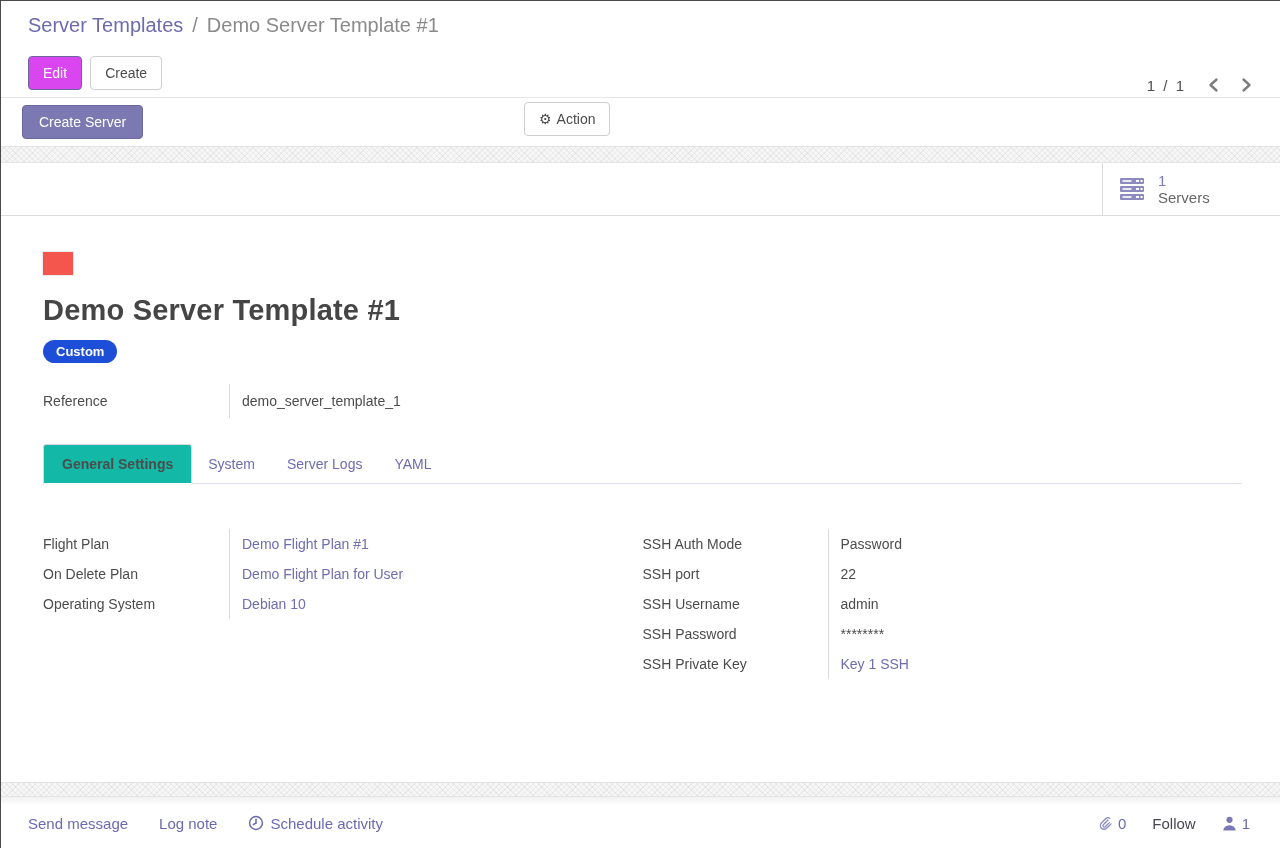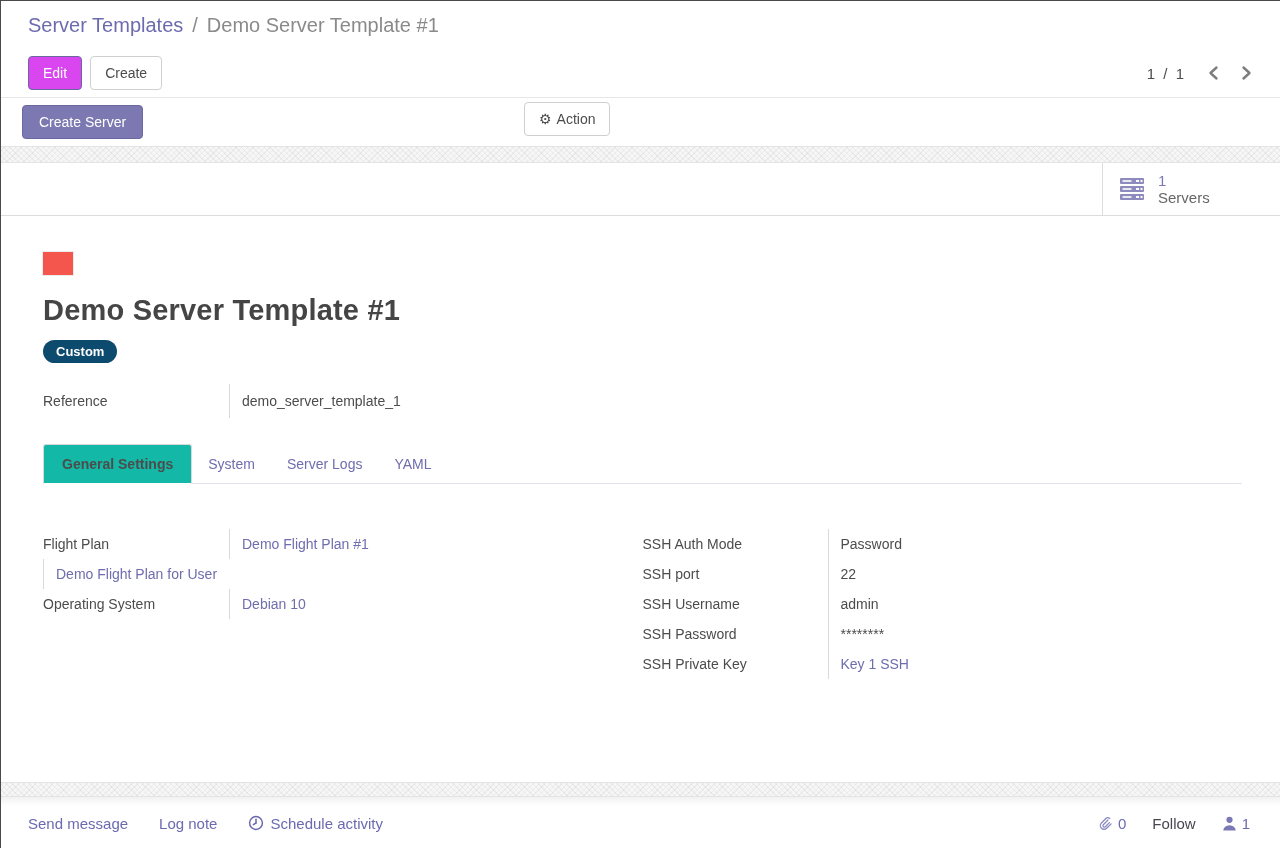--- a/index.html
+++ b/index.html
@@ -15,21 +15,21 @@
   .breadcrumb-link { color:#6c6bad; cursor:pointer; text-decoration:none; }
   .breadcrumb-sep { color:#8a8a8a; margin:0 9px; }
   .breadcrumb-current { color:#8a8a8a; }
   .buttons-row { height:49px; position:relative; display:flex; align-items:center; padding-left:27px; border-bottom:1px solid #e6e6e6; }
   .btn { font-size:14px; line-height:1; border-radius:4px; padding:9px 14px; cursor:pointer; border:1px solid transparent; font-family:inherit; }
   .btn-primary { background:#d946ef; border-color:#6b689f; color:#fff; }
   .btn-default { background:#fff; border-color:#cfcfcf; color:#4c4c4c; }
   .btn + .btn { margin-left:8px; }
   .action-btn { position:absolute; left:515px; top:53px; }
   .gear { font-size:14px; margin-right:5px; color:#4c4c4c; }
-  .pager { position:absolute; right:28px; top:0; height:100%; display:flex; align-items:center; gap:22px; }
+  .pager { position:absolute; right:28px; top:12px; height:100%; display:flex; align-items:center; gap:22px; }
   .pager-value { font-size:15px; letter-spacing:2px; color:#4c4c4c; }
   .pager-arrow { cursor:pointer; display:flex; align-items:center; }
   .create-server-row { height:48px; display:flex; align-items:center; padding-left:21px; }
   .btn-stat-action { background:#7c79b2; border-color:#6b689f; color:#fff; padding:9px 16px; }
   
   .hatch {
     background-color:#f6f6f6;
     background-image:
       repeating-linear-gradient(45deg, rgba(0,0,0,0.045) 0 1px, transparent 1px 4px),
       repeating-linear-gradient(-45deg, rgba(0,0,0,0.045) 0 1px, transparent 1px 4px);
@@ -41,21 +41,21 @@
   .sheet { background:#fff; height:619px; }
   .stat-row { height:53px; border-bottom:1px solid #dcdcdc; position:relative; }
   .stat-button { position:absolute; right:0; top:0; height:100%; width:178px; border-left:1px solid #dcdcdc;
     display:flex; align-items:center; gap:11px; padding-left:16px; cursor:pointer; background:#fff; }
   .stat-text { display:flex; flex-direction:column; line-height:1.15; font-size:15px; }
   .stat-count { color:#7b79b5; }
   .stat-label { color:#666; }
   .sheet-body { padding:36px 38px 0 42px; }
   .image-placeholder { width:30px; height:23px; background:#f4564e; box-shadow:0 0 0 1px #ececec; }
   .record-title { margin-top:19px; font-size:29px; font-weight:bold; color:#454545; letter-spacing:0.2px; }
-  .badge { display:inline-block; margin-top:13px; background:#0c4a6e; color:#fff; font-weight:bold;
+  .badge { display:inline-block; margin-top:13px; background:#1d4ed8; color:#fff; font-weight:bold;
     font-size:13px; padding:4px 13px; border-radius:12px; }
   .reference-row { margin-top:21px; display:flex; align-items:stretch; }
   .field-label { width:186px; font-weight:normal; font-size:14px; color:#4c4c4c; display:flex; align-items:center; }
   .field-value { border-left:1px solid #d9d9d9; padding-left:12px; font-size:14px; display:flex; align-items:center; color:#4c4c4c; }
   .reference-row .field-value { padding-top:9px; padding-bottom:9px; }
   
   .tabs-bar { margin-top:26px; display:flex; border-bottom:1px solid #e2e2ea; align-items:flex-end; }
   .tab { font-size:14px; padding:11px 16px; color:#6e6dae; cursor:pointer; }
   .tab.active { color:#4c4c4c; background:#14b8a6; border:1px solid #d8d8d8; border-bottom:1px solid #fff;
     margin-bottom:-1px; border-radius:3px 3px 0 0; padding:11px 18px;font-weight:bold; }
@@ -155,20 +155,21 @@
 
     <div class="field-grid">
       <div class="field-col field-col-left">
         <div class="field-row">
           <span class="field-label">Flight Plan</span>
           <span class="field-value">
               <a class="link">Demo Flight Plan #1</a>
             </span>
         </div>
         <div class="field-row">
+          <span class="field-label">On Delete Plan</span>
           <span class="field-value">
               <a class="link">Demo Flight Plan for User</a>
             </span>
         </div>
         <div class="field-row">
           <span class="field-label">Operating System</span>
           <span class="field-value">
               <a class="link">Debian 10</a>
             </span>
         </div>

